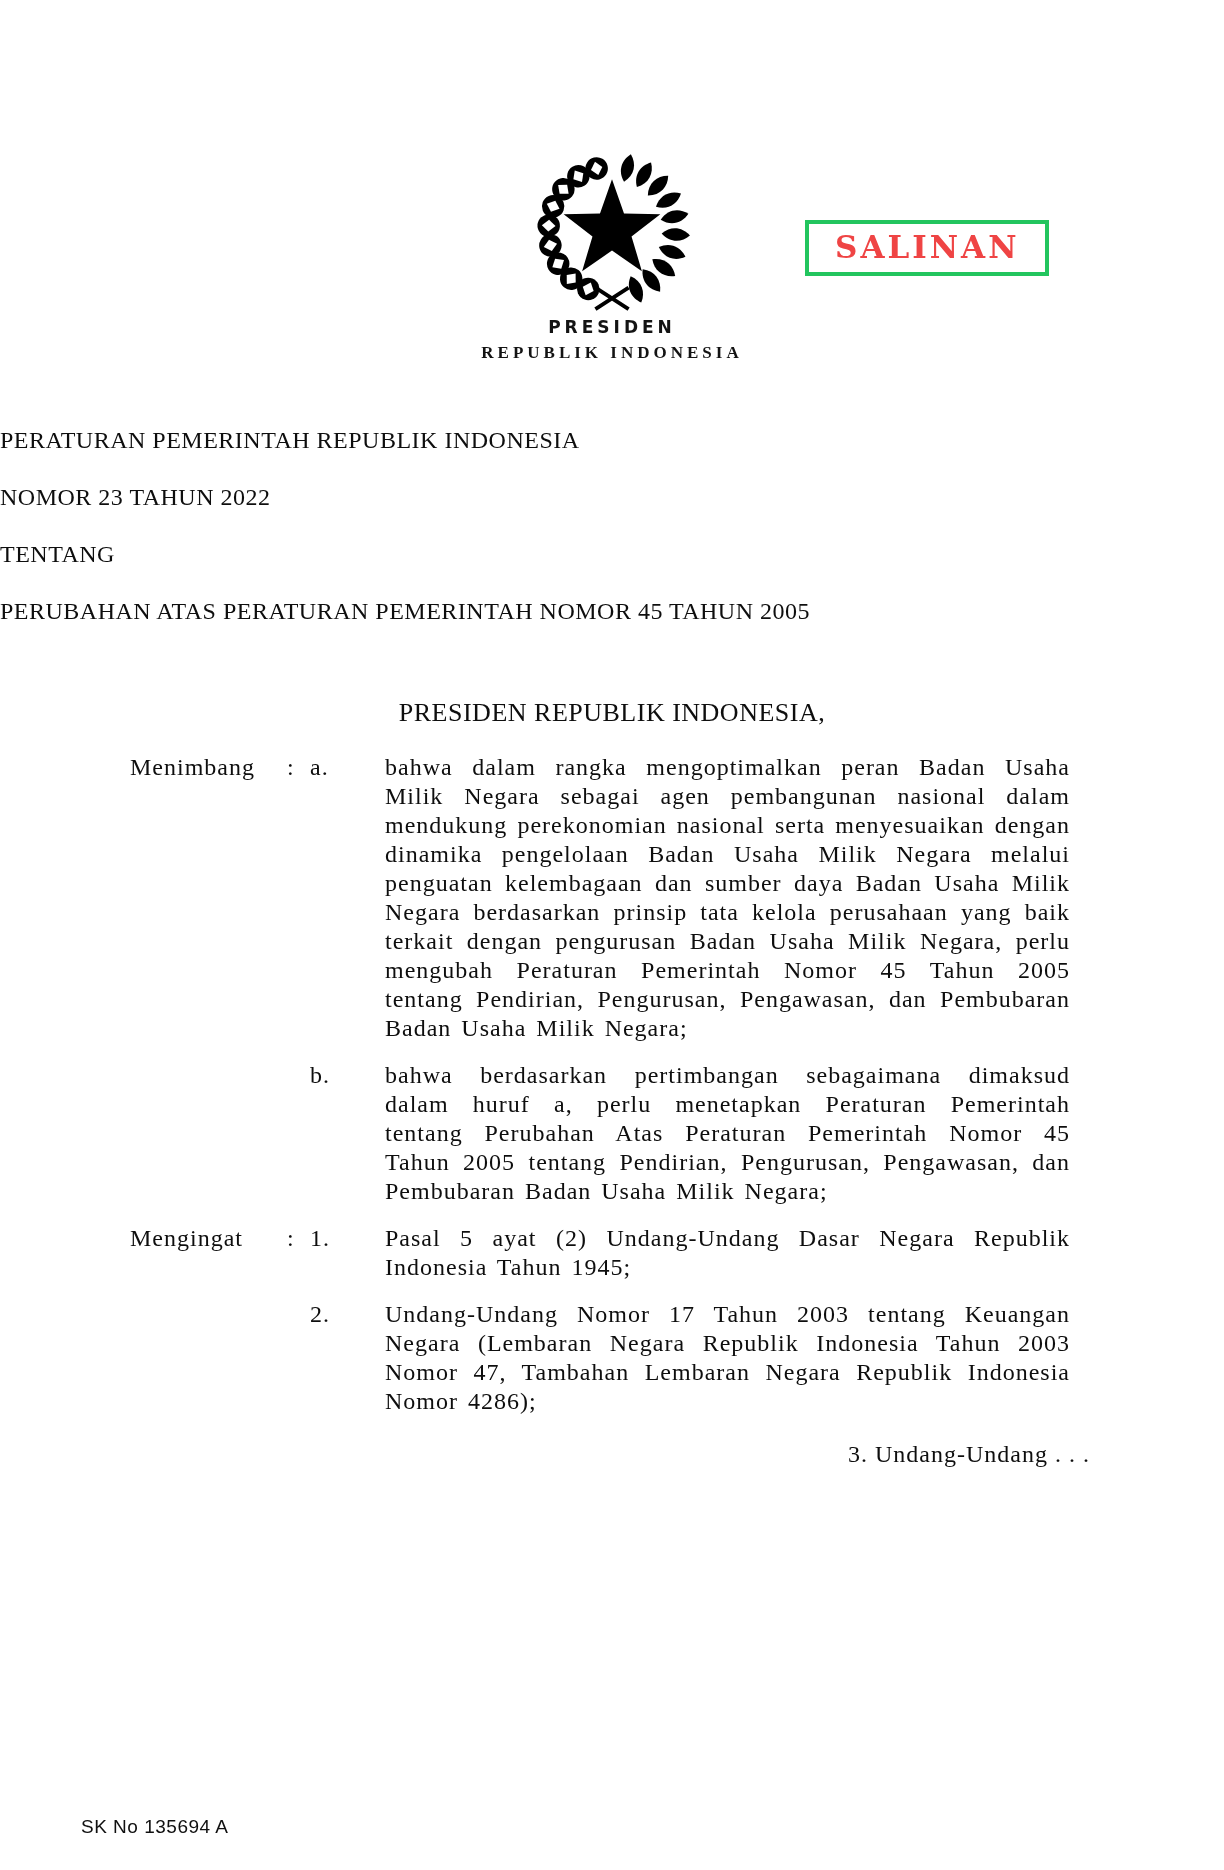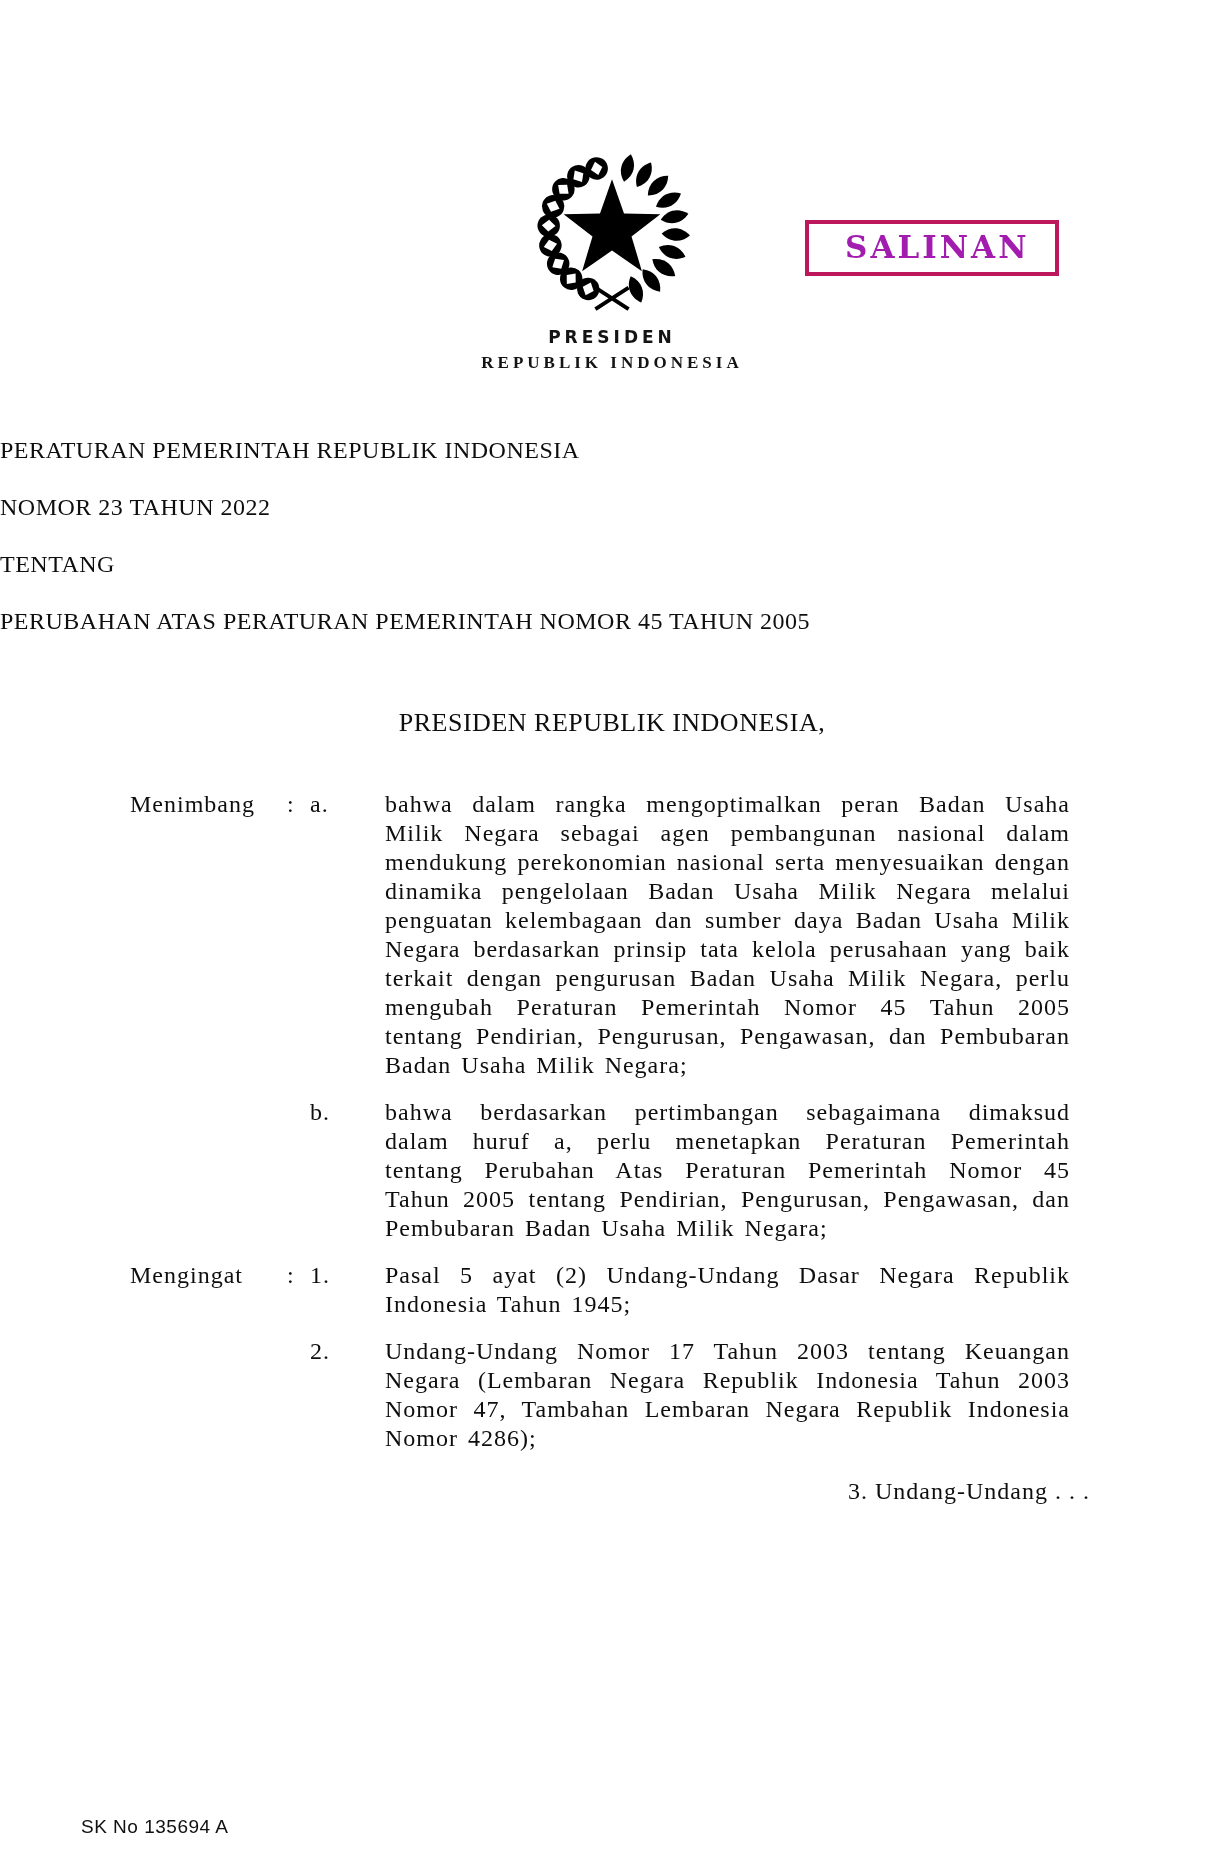--- a/index.html
+++ b/index.html
@@ -7,41 +7,41 @@
     position:relative;
     width:1224px;height:1870px;
     background:#ffffff;
     color:#0e0e0e;
     font-family:"Liberation Serif",serif;
     overflow:hidden;
   }
   
   .stamp{
     position:absolute;left:805px;top:220px;
-    border:4px solid #be185d;
-    padding:5px 26px 7px 36px;
+    border:4px solid #22c55e;
+    padding:5px 26px 7px 26px;
     font-family:"DejaVu Serif",serif;
     font-weight:bold;font-size:31px;letter-spacing:3px;
-    color:#a21caf;
+    color:#ef4444;
     background:#fff;
   }
   
   .letterhead{padding-top:150px;text-align:center;}
   .emblem{display:block;margin:0 auto;width:166px;height:166px;}
-  .lh1{margin-top:10px;font-family:"DejaVu Sans",sans-serif;font-weight:bold;
+  .lh1{font-family:"DejaVu Sans",sans-serif;font-weight:bold;
        font-size:17px;letter-spacing:4px;line-height:22px;color:#131313;}
   .lh2{margin-top:4px;font-family:Liberation Serif, serif;font-weight:bold;
        font-size:17px;letter-spacing:4px;line-height:22px;color:#131313;}
   
   .title-block{margin-top:64px;text-align:left;font-size:24px;letter-spacing:.5px;}
   .title-block .tl{line-height:24px;margin-bottom:33px;}
   .invocation{margin-top:94px;text-align:center;font-size:24px;letter-spacing:.5px;line-height:24px;}
   .authority{margin-top:78px;text-align:center;font-size:26px;letter-spacing:.5px;line-height:24px;}
   
-  .doc-body{margin-top:55px;margin-left:130px;width:940px;
+  .doc-body{margin-top:28px;margin-left:130px;width:940px;
             font-size:24px;line-height:29px;letter-spacing:1px;word-spacing:3px;}
   .sec{display:flex;align-items:flex-start;}
   .sec + .sec{margin-top:18px;}
   .sec-label{width:157px;flex:none;}
   .sec-colon{width:23px;flex:none;}
   .items{width:760px;flex:none;}
   .item{display:flex;align-items:flex-start;}
   .item + .item{margin-top:18px;}
   .marker{width:75px;flex:none;}
   .txt{width:685px;flex:none;text-align:justify;}

